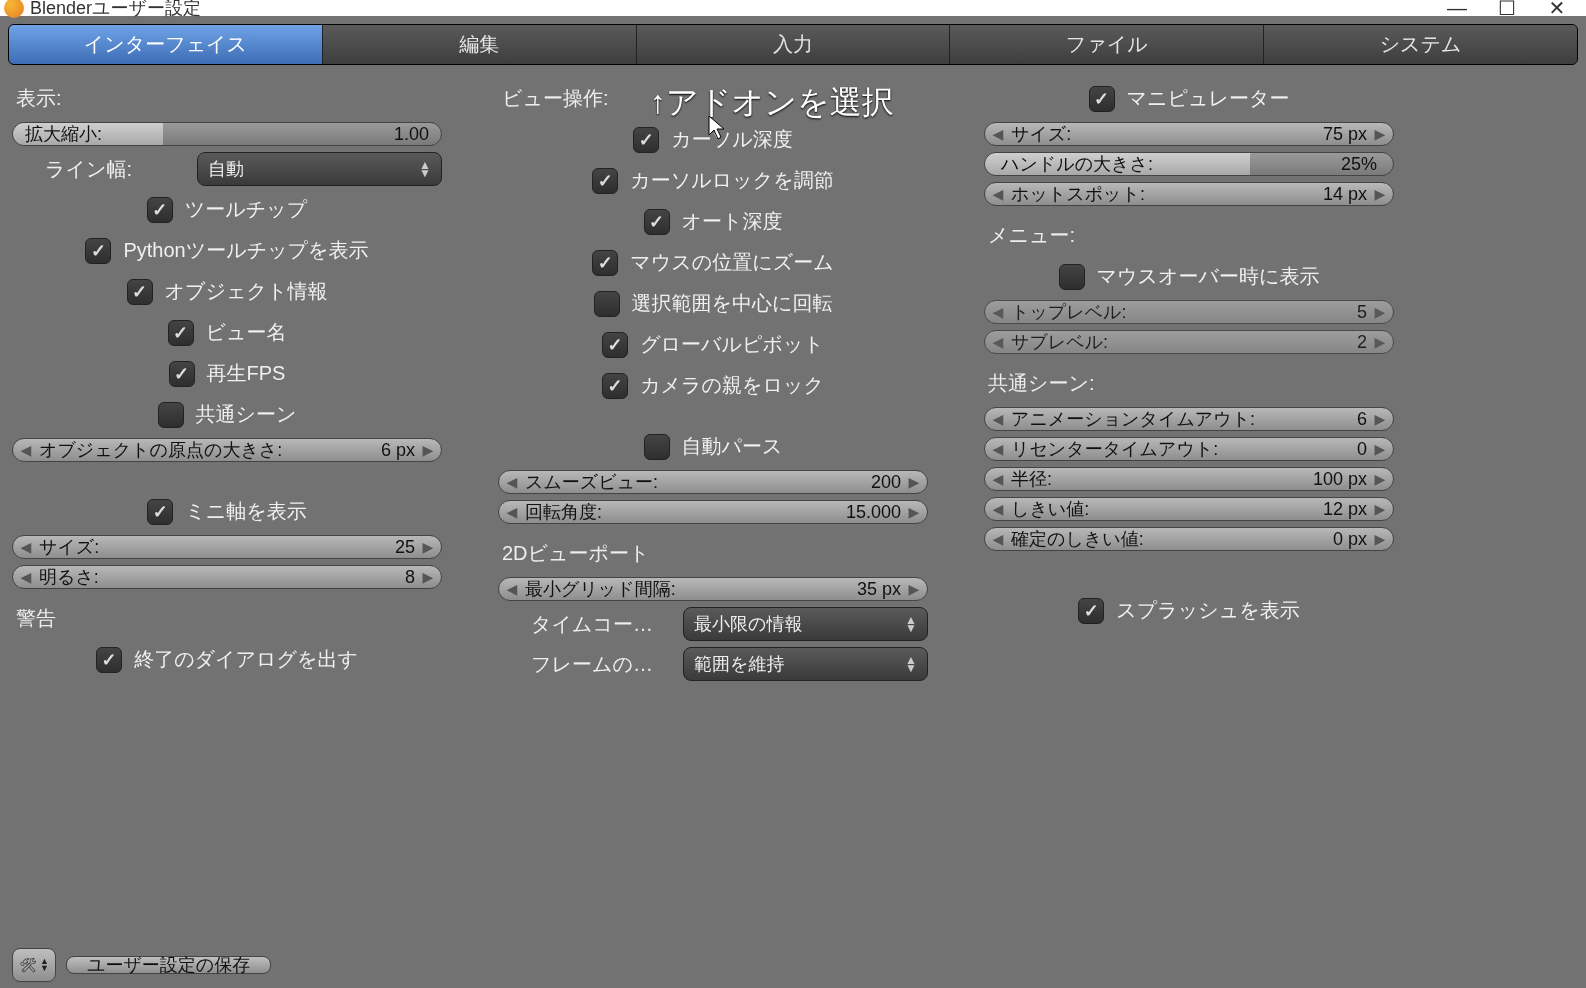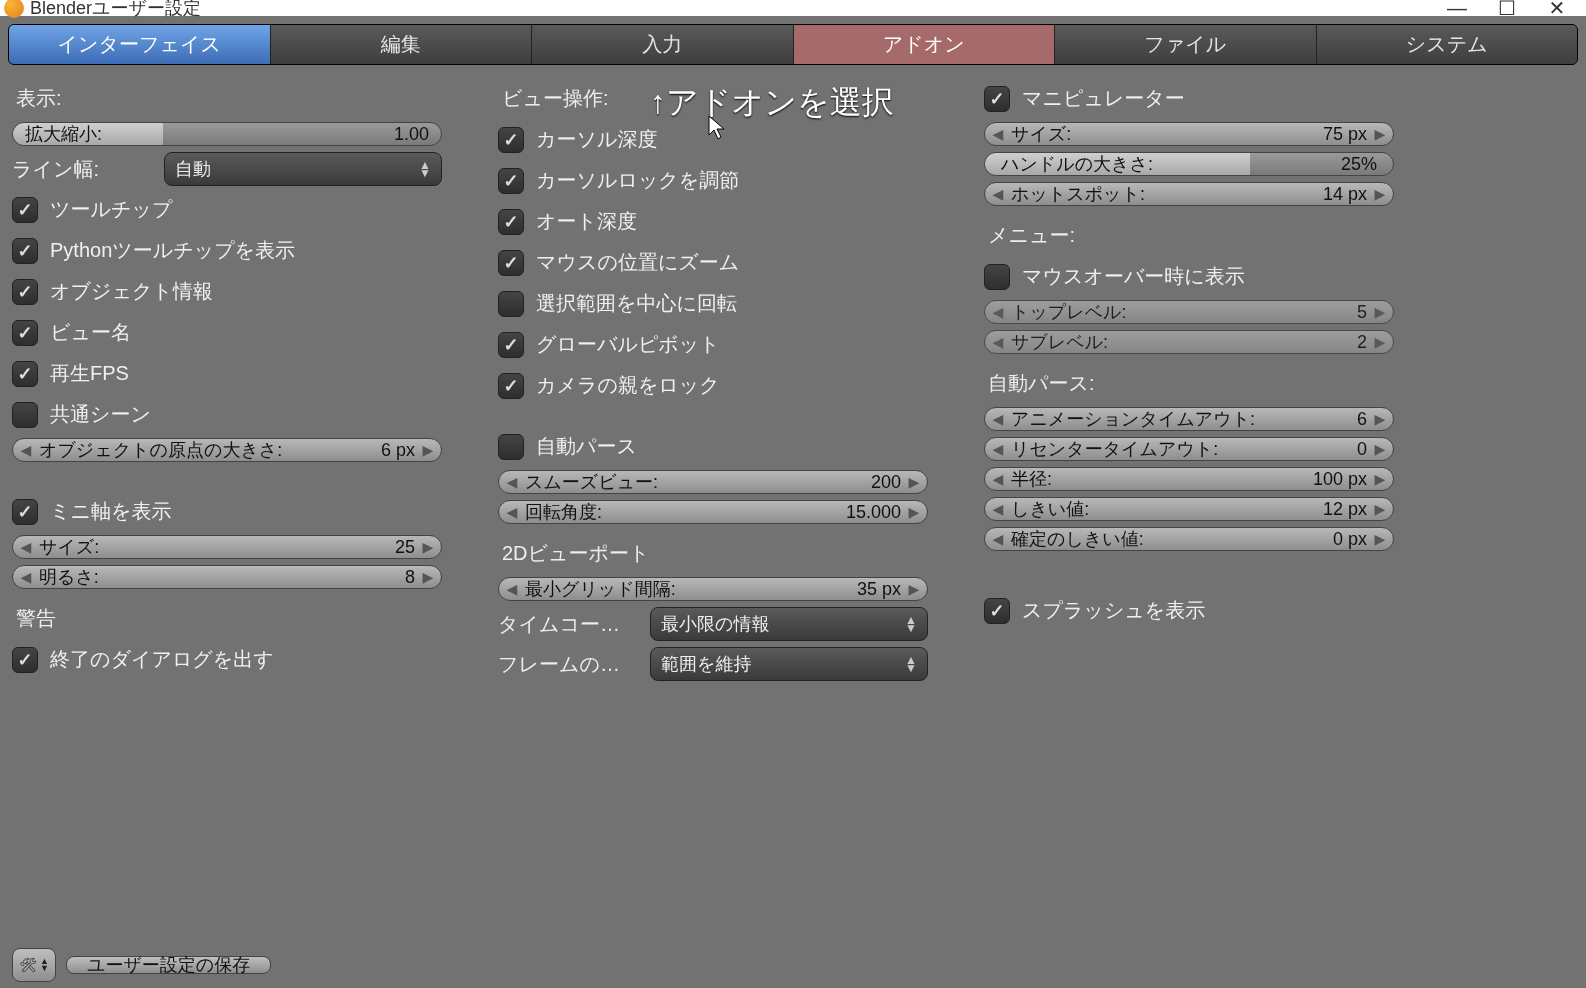--- a/index.html
+++ b/index.html
@@ -24,21 +24,21 @@
 .annotation { position: absolute; left: 650px; top: 81px; font-size: 32px; color: #fff; text-shadow: 0 1px 2px #000; pointer-events: none; }
 .cursor-arrow { position: absolute; left: 708px; top: 115px; font-size: 22px; color: #fff; pointer-events: none; }
 
 
 .columns { display: flex; padding: 10px 12px 0 12px; gap: 56px; }
 .col { flex: 1; display: flex; flex-direction: column; gap: 6px; }
 
 .section-label { font-size: 20px; color: #eee; padding: 10px 4px 4px 4px; }
 
 
-.check-row { display: flex; align-items: center; gap: 12px; padding: 4px 0; }
+.check-row { display: flex; align-items: center; gap: 12px; padding: 4px 0; justify-content: center; }
 .chk { width: 26px; height: 26px; border-radius: 6px; background: linear-gradient(#444,#2e2e2e); border: 1px solid #222; display: flex; align-items: center; justify-content: center; cursor: pointer; }
 .chk.checked::after { content: "✓"; color: #ddd; font-size: 18px; font-weight: bold; }
 .check-label { font-size: 20px; color: #f0f0f0; }
 
 
 .numfield { display: flex; align-items: center; height: 24px; border-radius: 17px; background: linear-gradient(#b8b8b8,#8e8e8e); border: 1px solid #444; color: #111; padding: 0 6px; cursor: ew-resize; overflow: hidden; }
 .numfield.disabled { opacity: 0.85; background: linear-gradient(#a5a5a5,#8a8a8a); }
 .numfield .nf-arrow { width: 14px; text-align: center; color: #555; font-size: 14px; user-select:none; }
 .numfield .nf-label { flex: 0 0 auto; padding: 0 6px; font-size: 18px; color: #111; white-space: nowrap; }
 .numfield .nf-spacer { flex: 1; }
@@ -49,21 +49,21 @@
 .numfield.slider .fill { position: absolute; left: 0; top: 0; bottom: 0; background: linear-gradient(#cfcfcf,#a8a8a8); border-radius: 17px 0 0 17px; }
 .numfield.slider .content { position: relative; display: flex; width: 100%; align-items: center; }
 
 
 .dropdown { display: flex; align-items: center; height: 34px; border-radius: 8px; background: linear-gradient(#5a5a5a,#3a3a3a); border: 1px solid #222; color: #eee; padding: 0 10px; cursor: pointer; }
 .dropdown .dd-label { flex: 1; font-size: 18px; }
 .dropdown .dd-arrows { font-size: 12px; line-height: 8px; color: #ccc; display:flex; flex-direction:column; }
 
 
 .ctrl-row { display: flex; align-items: center; gap: 12px; }
-.ctrl-row .row-label { width: 140px; font-size: 20px; color: #eee; white-space: nowrap; overflow: hidden; text-overflow: ellipsis; }
+.ctrl-row .row-label { width: 140px; font-size: 20px; color: #eee; white-space: nowrap; overflow: hidden; text-overflow: ellipsis; margin-left: 33px; }
 .ctrl-row .row-control { flex: 1; }
 
 
 .bottombar { position: absolute; left: 0; right: 0; bottom: 0; height: 46px; display: flex; align-items: center; gap: 10px; padding: 0 12px; }
 .iconbtn { width: 44px; height: 34px; border-radius: 8px; background: linear-gradient(#bfbfbf,#8e8e8e); border: 1px solid #444; display:flex; align-items:center; justify-content:center; color:#222; cursor:pointer; font-size:14px; }
 .textbtn { height: 18px; padding: 0 20px; border-radius: 8px; background: linear-gradient(#bfbfbf,#8e8e8e); border: 1px solid #444; color: #111; font-size: 18px; display:flex; align-items:center; cursor:pointer; }
 
 
 .col1 { max-width: 430px; }
 .col2 { max-width: 430px; }
@@ -79,21 +79,20 @@
   <div class="winbtn">—</div>
   <div class="winbtn">☐</div>
   <div class="winbtn">✕</div>
 </div>
 
 <div class="tab-outer">
   <div class="tabs">
     <div class="tab active">インターフェイス</div>
     <div class="tab">編集</div>
     <div class="tab">入力</div>
-    <div class="tab highlight">アドオン</div>
     <div class="tab">ファイル</div>
     <div class="tab">システム</div>
   </div>
 </div>
 
 <div class="annotation">↑アドオンを選択</div>
 <div class="cursor-arrow">
   <svg width="20" height="26" viewBox="0 0 20 26">
       <path d="M1 1 L1 20 L6 15 L10 24 L13 22 L9 14 L16 14 Z" fill="#fff" stroke="#000" stroke-width="1"></path>
     </svg>
@@ -310,21 +309,21 @@
       <span class="nf-arrow">▶</span>
     </div>
     <div class="numfield disabled">
       <span class="nf-arrow">◀</span>
       <span class="nf-label">サブレベル:</span>
       <span class="nf-spacer"></span>
       <span class="nf-value">2</span>
       <span class="nf-arrow">▶</span>
     </div>
 
-    <div class="section-label">自動パース:</div>
+    <div class="section-label">共通シーン:</div>
     <div class="numfield">
       <span class="nf-arrow">◀</span>
       <span class="nf-label">アニメーションタイムアウト:</span>
       <span class="nf-spacer"></span>
       <span class="nf-value">6</span>
       <span class="nf-arrow">▶</span>
     </div>
     <div class="numfield">
       <span class="nf-arrow">◀</span>
       <span class="nf-label">リセンタータイムアウト:</span>

